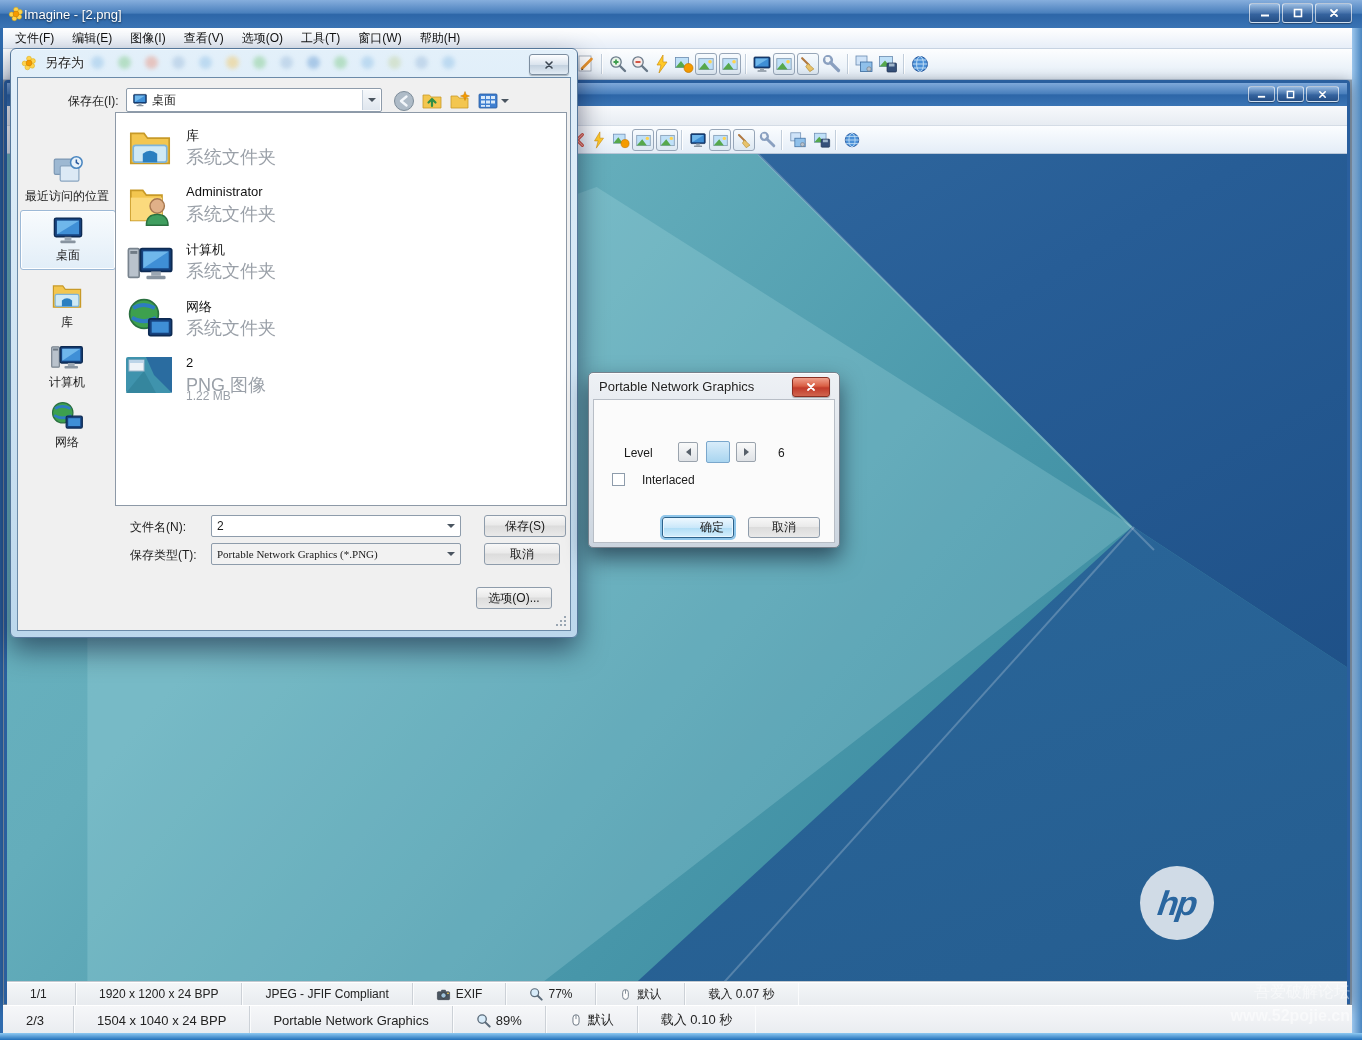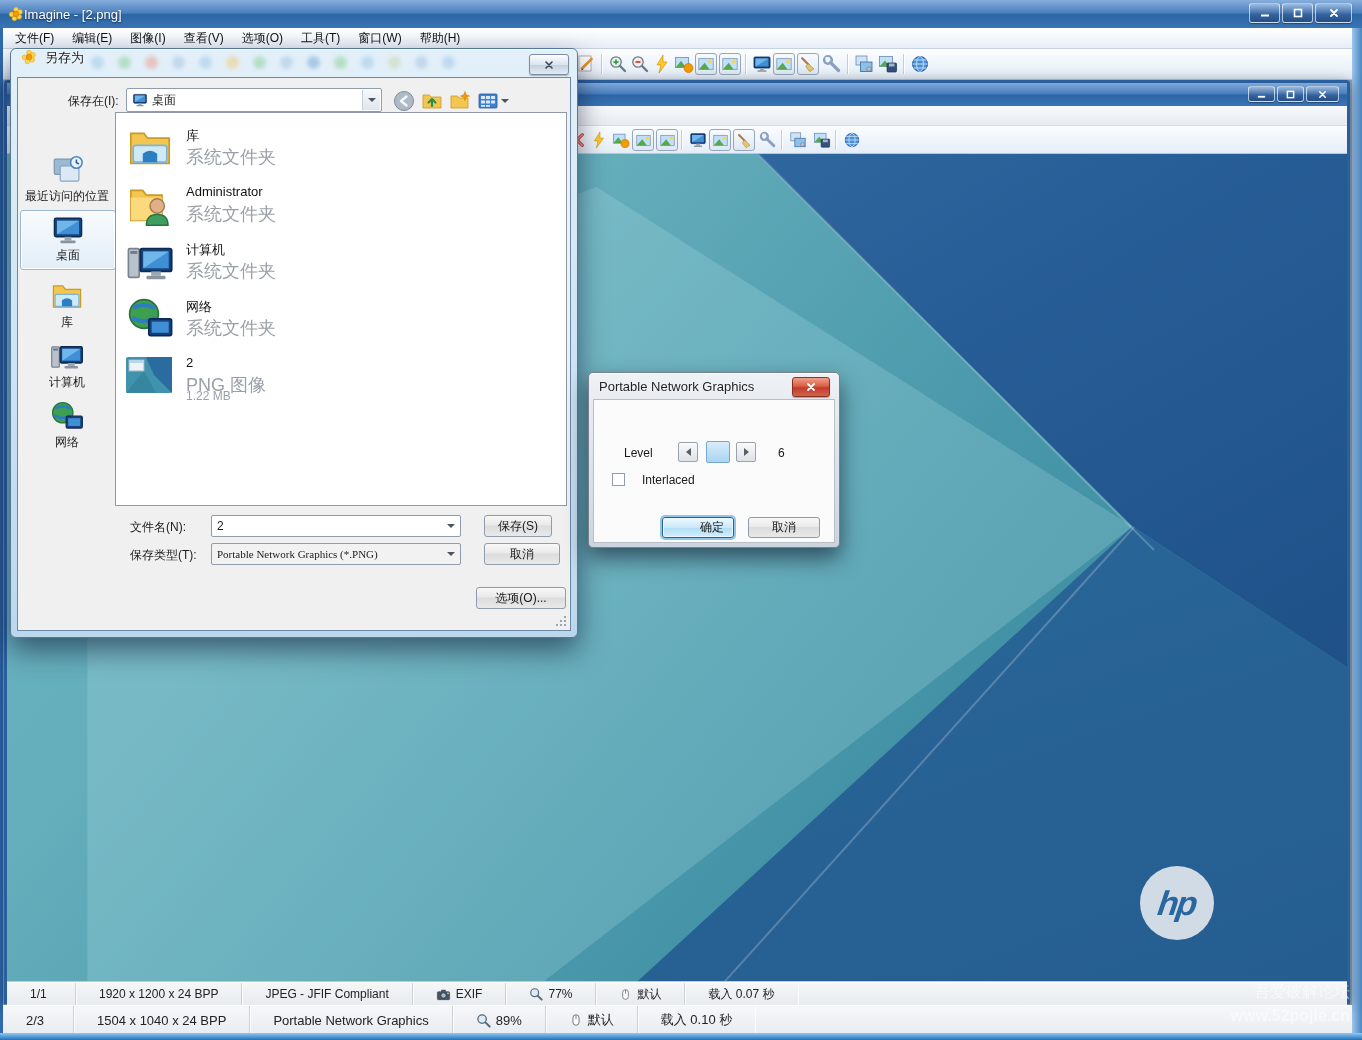--- a/index.html
+++ b/index.html
@@ -62,21 +62,21 @@
   
   .seg{display:flex;align-items:center;gap:5px;padding:0 23px;height:100%;
     border-right:1px solid #ccd1d7;box-shadow:1px 0 0 #fbfcfd;white-space:nowrap;color:#222;}
   #statusbar-main{left:3px;top:1005px;width:1349px;height:28px;
     background:linear-gradient(#f6f7f9,#e9ecf0);border-top:1px solid #fff;display:flex;align-items:center;font-size:13px;}
 
   
   #save-dialog{left:10px;top:48px;width:568px;height:590px;border:1px solid #55779a;border-radius:6px;
     background:linear-gradient(#e3f0fa,#bcd7ec);box-shadow:inset 0 1px 0 rgba(255,255,255,.7),0 12px 28px rgba(0,0,30,.5);
     box-sizing:border-box;z-index:20;}
-  #save-title{position:absolute;left:0;top:0;width:100%;height:28px;display:flex;}
+  #save-title{position:absolute;left:0;top:0;width:100%;height:28px;display:flex;align-items:center;}
   #save-title .ttl{font-size:13px;color:#1a1a1a;margin-left:8px;text-shadow:0 0 3px #fff;}
   #save-close{position:absolute;right:8px;top:5px;width:38px;height:19px;border:1px solid #7d8ea0;border-radius:3px;
     background:linear-gradient(#fdfeff,#dbe4ee 50%,#c2d0de 52%,#e2ebf4);display:flex;align-items:center;justify-content:center;
     box-shadow:0 1px 1px rgba(0,0,0,.25);}
   #fade-icons{position:absolute;left:80px;top:7px;display:flex;gap:14px;filter:blur(2px);opacity:.55;}
   #fade-icons i{width:13px;height:13px;border-radius:50%;display:block;}
   #save-content{position:absolute;left:6px;top:28px;width:554px;height:554px;background:#f0f0f0;
     border:1px solid #6b8aa8;box-sizing:border-box;}
   .dlabel{position:absolute;font-size:12px;color:#1a1a1a;margin-left:12px;}
   .combo{position:absolute;background:#fff;border:1px solid #8e9cab;border-radius:2px;box-sizing:border-box;
@@ -715,36 +715,36 @@
       </div>
     </div>
 
     <span class="dlabel" style="left:100px;top:441px">文件名(N):</span>
     <div class="combo" style="left:193px;top:437px;width:250px;height:22px">
       <span>2</span>
       <span class="arr" style="background:none;border:none">
           <span class="caret"></span>
         </span>
     </div>
-    <div class="btn" style="left:466px;top:437px;width:68px;height:22px">
+    <div class="btn" style="left:466px;top:437px;width:82px;height:22px">
         <span>保存(S)</span>
       </div>
 
     <span class="dlabel" style="left:100px;top:469px">保存类型(T):</span>
     <div class="combo mono" style="left:193px;top:465px;width:250px;height:22px;background:#f2f2f2">
       <span>Portable Network Graphics (*.PNG)</span>
       <span class="arr" style="background:none;border:none">
           <span class="caret"></span>
         </span>
     </div>
     <div class="btn" style="left:466px;top:465px;width:76px;height:22px">
         <span>取消</span>
       </div>
 
-    <div class="btn" style="left:458px;top:509px;width:90px;height:22px">
+    <div class="btn" style="left:458px;top:509px;width:76px;height:22px">
         <span>选项(O)...</span>
       </div>
     <div id="sd-grip"></div>
   </div>
 </div>
 
 <div class="abs" id="png-dialog">
   <div id="png-title">
     <span class="ttl">Portable Network Graphics</span>
     <span id="png-close">

